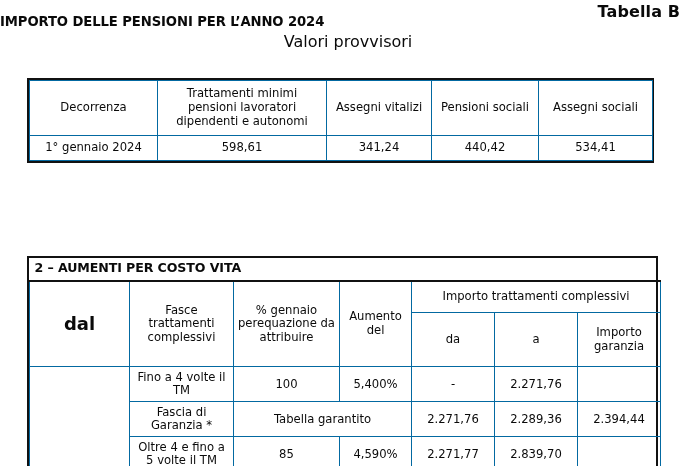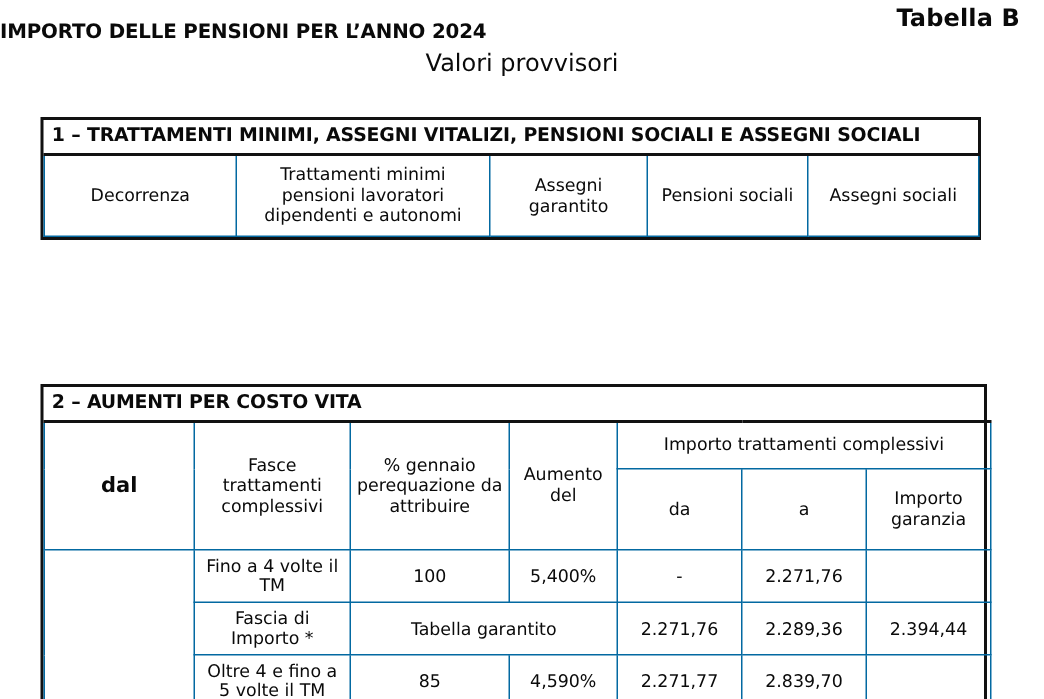--- a/index.html
+++ b/index.html
@@ -98,48 +98,52 @@
 
   
   #table2 {
     left: 27px;
     top: 256px;
     width: 631px;
   }
   #table2 .r-grp td { height: 32px; }
   #table2 .r-sub td { height: 54px; }
   #table2 .r-data td { height: 35px; }
-  #table2 .dal-cell { font-weight: bold; font-size: 14px; border-radius: 11px; }
+  #table2 .dal-cell { font-weight: bold; font-size: 18px; border-radius: 11px; }
 </style>
 </head>
 <body>
 
 <div class="tabella-b">Tabella B</div>
 <div class="doc-title">IMPORTO DELLE PENSIONI PER L’ANNO 2024</div>
 <div class="doc-subtitle">Valori provvisori</div>
 
 <div class="tbl-wrap" id="table1">
   <table class="grid">
     <colgroup>
       <col style="width:128px">
       <col style="width:169px">
       <col style="width:105px">
       <col style="width:107px">
       <col style="width:114px">
     </colgroup>
     <tbody>
-      <tr class="sec-title">
-        <td colspan="5">1 – TRATTAMENTI MINIMI, ASSEGNI VITALIZI, PENSIONI SOCIALI E ASSEGNI SOCIALI</td>
-      </tr>
       <tr class="r-head hdr">
         <td>Decorrenza</td>
         <td>Trattamenti minimi pensioni lavoratori dipendenti e autonomi</td>
-        <td>Assegni garantito</td>
+        <td>Assegni vitalizi</td>
         <td>Pensioni sociali</td>
         <td>Assegni sociali</td>
+      </tr>
+      <tr class="r-data">
+        <td class="left">1° gennaio 2024</td>
+        <td>598,61</td>
+        <td>341,24</td>
+        <td>440,42</td>
+        <td>534,41</td>
       </tr>
     </tbody>
   </table>
 </div>
 
 <div class="tbl-wrap" id="table2">
   <table class="grid">
     <colgroup>
       <col style="width:100px">
       <col style="width:104px">
@@ -170,21 +174,21 @@
         <td rowspan="3"></td>
         <td>Fino a 4 volte il TM</td>
         <td>100</td>
         <td>5,400%</td>
         <td>-</td>
         <td>2.271,76</td>
         <td></td>
       </tr>
 
       <tr class="r-data">
-        <td>Fascia di Importo *</td>
+        <td>Fascia di Garanzia *</td>
         <td colspan="2">Tabella garantito</td>
         <td>2.271,76</td>
         <td>2.289,36</td>
         <td>2.394,44</td>
       </tr>
 
       <tr class="r-data">
         <td>Oltre 4 e fino a 5 volte il TM</td>
         <td>85</td>
         <td>4,590%</td>

